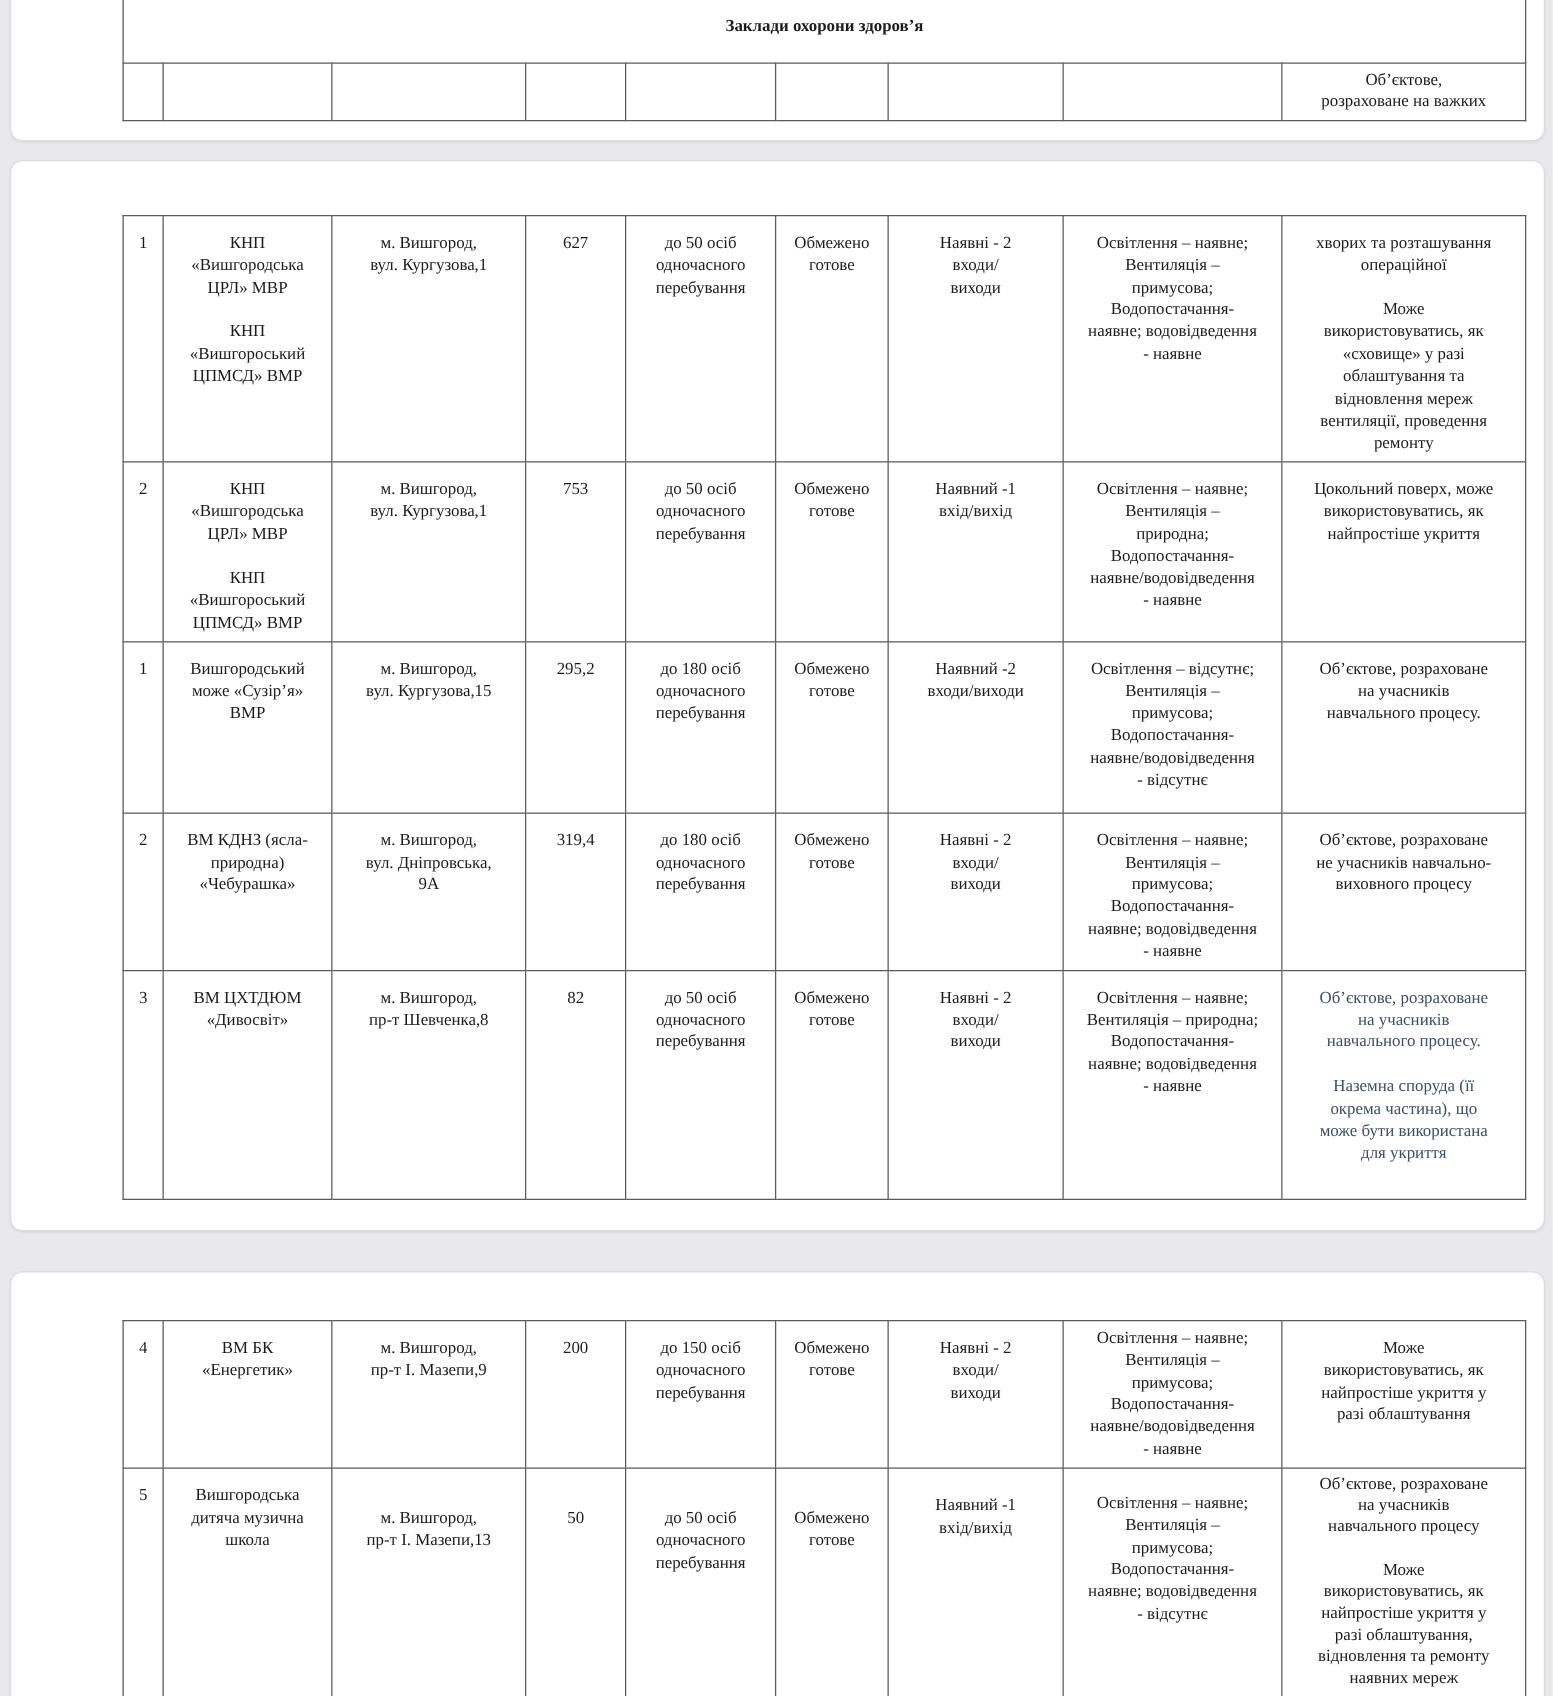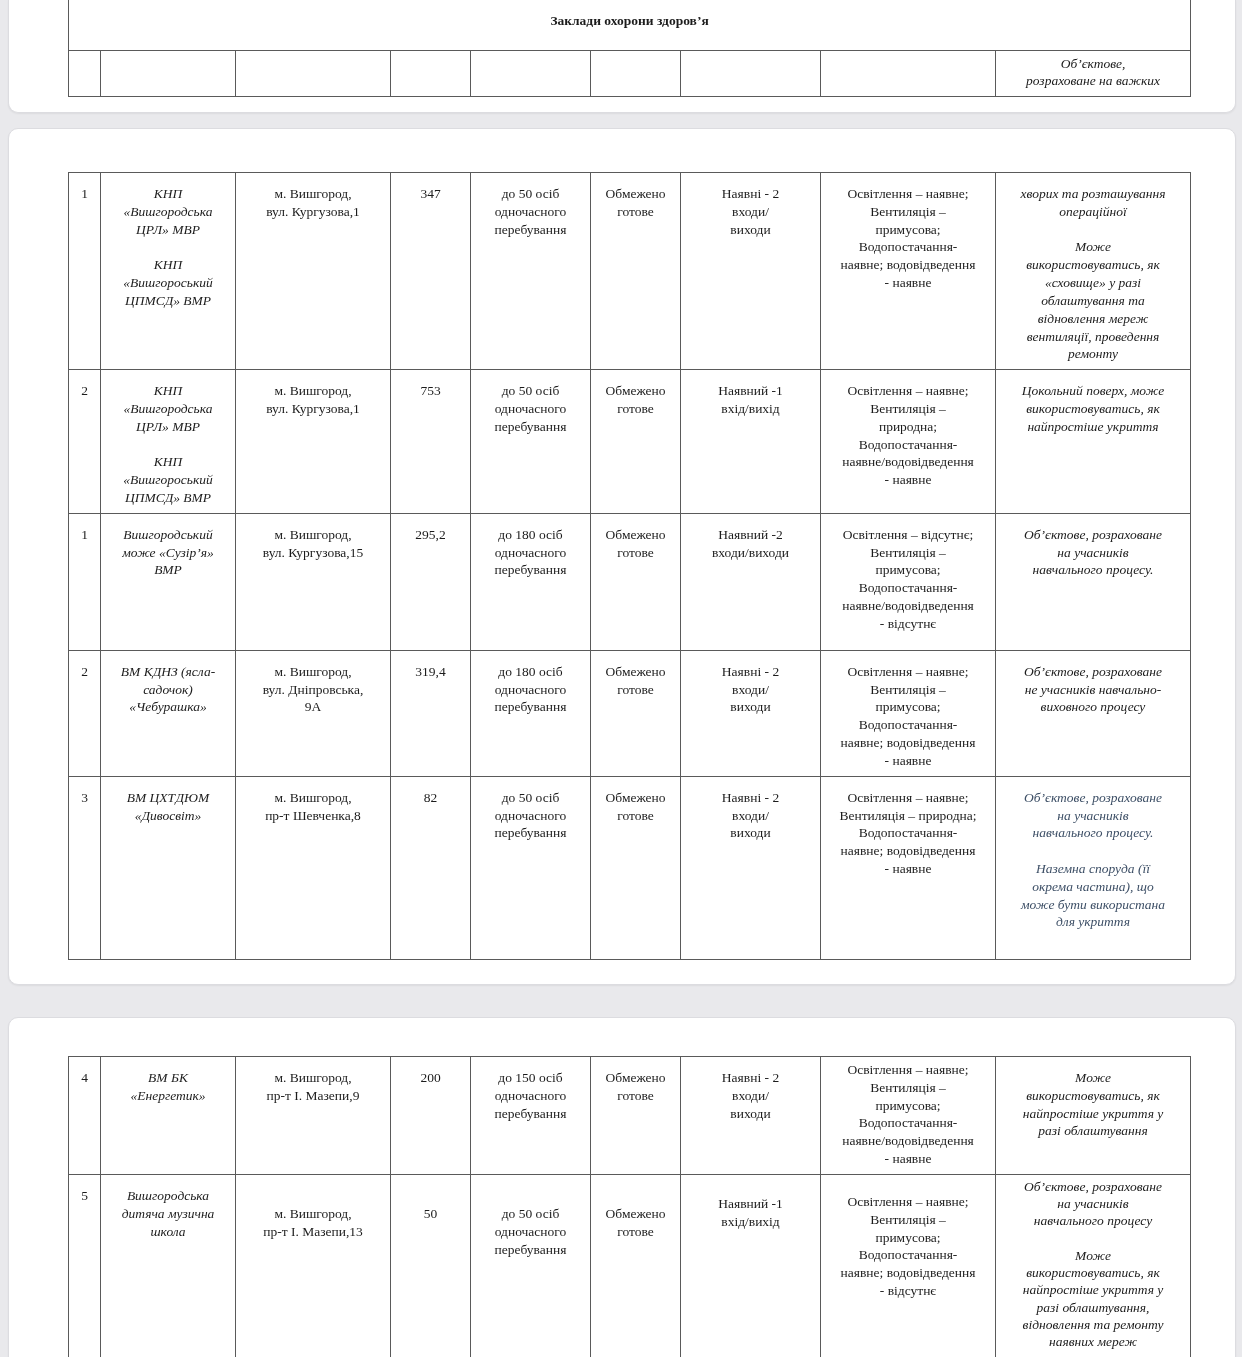--- a/index.html
+++ b/index.html
@@ -19,42 +19,42 @@
     box-sizing: border-box;
     box-shadow: 0 1px 2px rgba(0,0,0,0.06);
   }
   #page1 { top: 0;      height: 113px; border-top: none; border-radius: 0 0 10px 10px; }
   #page2 { top: 128px;  height: 857px; border-radius: 10px; }
   #page3 { top: 1017px; height: 352px; border-radius: 10px 10px 0 0; }
 
   table.doc {
     border-collapse: collapse;
     table-layout: fixed;
-    margin-left: 59px;
+    margin-left: 89px;
     width: 1122px;
   }
   table.doc td {
     border: 1px solid #5a5a5a;
     vertical-align: top;
     text-align: center;
     font-size: 13.5px;
     line-height: 1.32;
     padding: 12px 4px 6px 4px;
     white-space: pre-line;
     overflow: hidden;
     word-wrap: break-word;
   }
   #page1 table.doc tr:first-child td { border-top: none; }
   td.section-title {
     font-weight: bold;
     font-size: 15px;
     vertical-align: middle;
     padding: 6px 4px;
   }
-  td.cell-facility-name, td.cell-notes { padding-top: 7px; font-style: italic; }
+  td.cell-facility-name, td.cell-notes { padding-top: 7px; }
   td.notes-blue { color: #3d4f66; }
   td.cell-area, td.cell-number { padding-top: 16px; }
 </style>
 </head>
 <body>
 
 <div class="page" id="page1">
   <table class="doc">
     <colgroup>
       <col style="width:32px">
@@ -106,21 +106,21 @@
       <td class="cell-number">1</td>
       <td class="cell-facility-name">КНП
 «Вишгородська
 ЦРЛ» МВР
 
 КНП
 «Вишгороський
 ЦПМСД» ВМР</td>
       <td>м. Вишгород,
 вул. Кургузова,1</td>
-      <td class="cell-area">347</td>
+      <td class="cell-area">627</td>
       <td>до 50 осіб
 одночасного
 перебування</td>
       <td>Обмежено
 готове</td>
       <td>Наявні - 2
 входи/
 виходи</td>
       <td>Освітлення – наявне;
 Вентиляція –
@@ -193,21 +193,21 @@
 наявне/водовідведення
 - відсутнє</td>
       <td class="cell-notes">Об’єктове, розраховане
 на учасників
 навчального процесу.</td>
     </tr>
 
     <tr style="height:110px">
       <td class="cell-number">2</td>
       <td class="cell-facility-name">ВМ КДНЗ (ясла-
-садочок)
+природна)
 «Чебурашка»</td>
       <td>м. Вишгород,
 вул. Дніпровська,
 9А</td>
       <td class="cell-area">319,4</td>
       <td>до 180 осіб
 одночасного
 перебування</td>
       <td>Обмежено
 готове</td>

